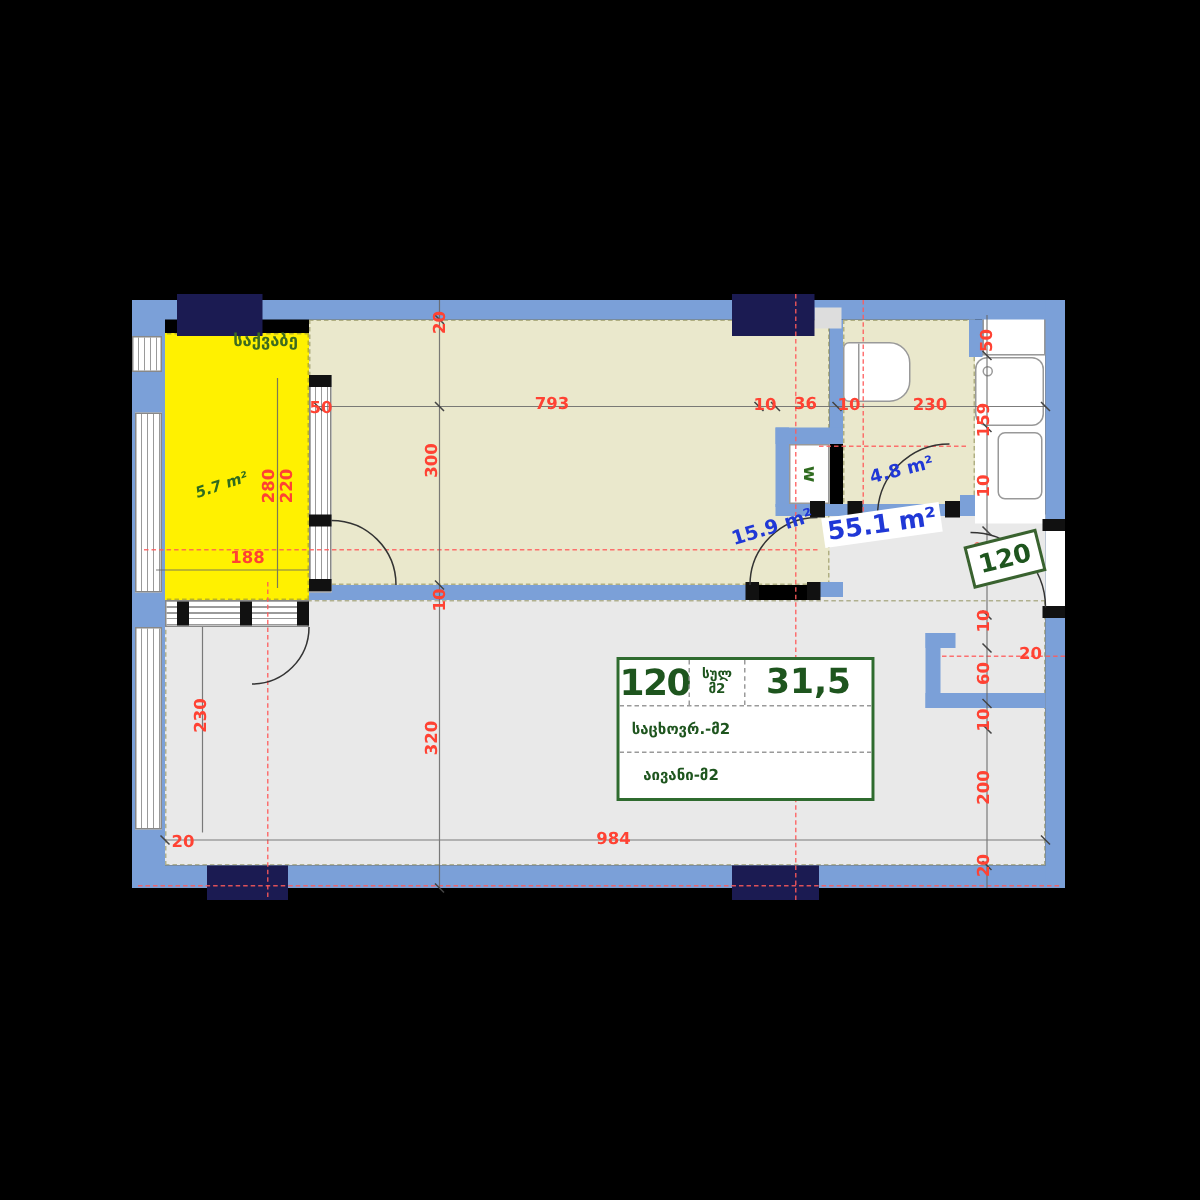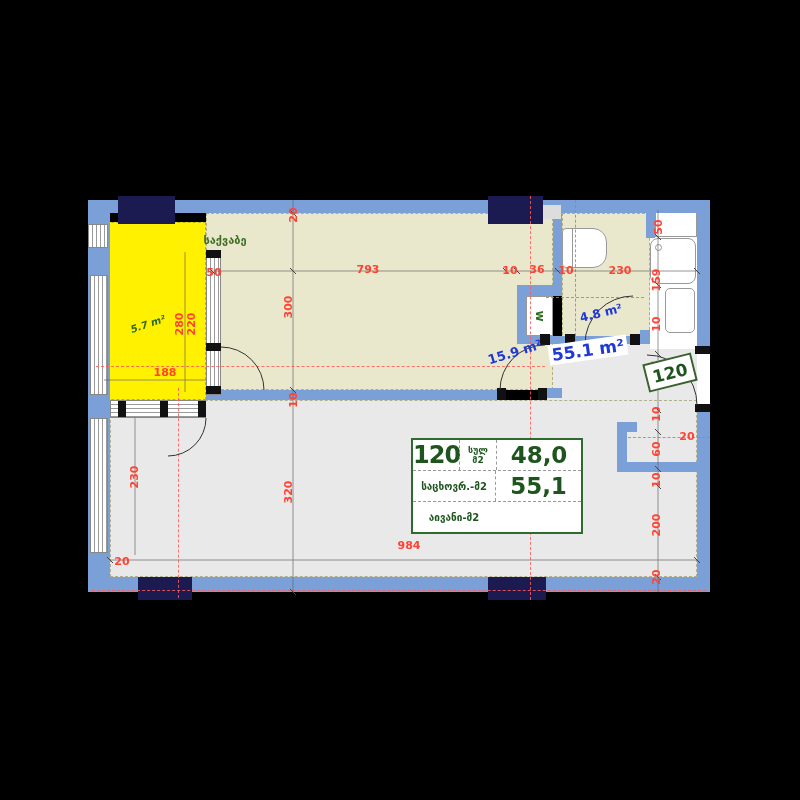--- a/index.html
+++ b/index.html
@@ -150,52 +150,51 @@
     <div class="dim v" style="left:568px;top:128px;">10</div>
     <div class="dim" style="left:126px;top:76px;">50</div>
     <div class="dim v" style="left:103px;top:128px;">220</div>
     <div class="dim v" style="left:91px;top:128px;">280</div>
     <div class="dim" style="left:77px;top:176px;">188</div>
     <div class="dim v" style="left:200px;top:111px;">300</div>
     <div class="dim v" style="left:205px;top:204px;">10</div>
     <div class="dim v" style="left:200px;top:296px;">320</div>
     <div class="dim v" style="left:46px;top:281px;">230</div>
     <div class="dim" style="left:34px;top:365px;">20</div>
-    <div class="dim" style="left:321px;top:349px;">984</div>
+    <div class="dim" style="left:321px;top:363px;">984</div>
     <div class="dim v" style="left:566px;top:176px;">142</div>
     <div class="dim v" style="left:568px;top:218px;">10</div>
     <div class="dim v" style="left:568px;top:253px;">60</div>
     <div class="dim" style="left:599px;top:240px;">20</div>
     <div class="dim v" style="left:568px;top:284px;">10</div>
     <div class="dim v" style="left:568px;top:329px;">200</div>
     <div class="dim v" style="left:568px;top:381px;">20</div>
 
-    <div class="glab" style="left:89px;top:44px;transform:translate(-50%,-50%);font:700 11px 'DejaVu Sans',sans-serif;color:#3d6b1f;margin-left:48px;">საქვაბე</div>
+    <div class="glab" style="left:89px;top:31px;transform:translate(-50%,-50%);font:700 11px 'DejaVu Sans',sans-serif;color:#3d6b1f;">საქვაბე</div>
     <div class="glab" style="left:60px;top:128px;transform:translate(-50%,-50%) rotate(-18deg);font:italic 700 10px 'DejaVu Sans',sans-serif;">5.7 m²</div>
     <div class="blab" style="left:427px;top:156px;transform:translate(-50%,-50%) rotate(-17deg);font-size:13px;">15.9 m²</div>
     <div class="blab" style="left:513px;top:117px;transform:translate(-50%,-50%) rotate(-14deg);font-size:12px;">4.8 m²</div>
     <div class="blab plate" style="left:500px;top:154px;transform:translate(-50%,-50%) rotate(-8deg);font-size:17px;">55.1 m²</div>
     <div class="glab" style="left:452px;top:120px;transform:translate(-50%,-50%) rotate(90deg);font:700 12px 'DejaVu Sans',sans-serif;">w</div>
 
     <div id="unit-badge">
       <span>120</span>
     </div>
 
     <div id="area-table">
       <div class="trow">
         <div class="cell-unit">120</div>
         <div class="cell-total-label">
           <span>სულ</span>
           <span>მ2</span>
         </div>
-        <div class="cell-big">48,0</div>
+        <div class="cell-big">31,5</div>
       </div>
       <div class="trow">
         <div class="cell-label">საცხოვრ.-მ2</div>
-        <div class="cell-big">55,1</div>
       </div>
       <div class="trow">
         <div class="cell-label">აივანი-მ2</div>
       </div>
     </div>
 
   </div>
 </div>
 
 </body></html>

